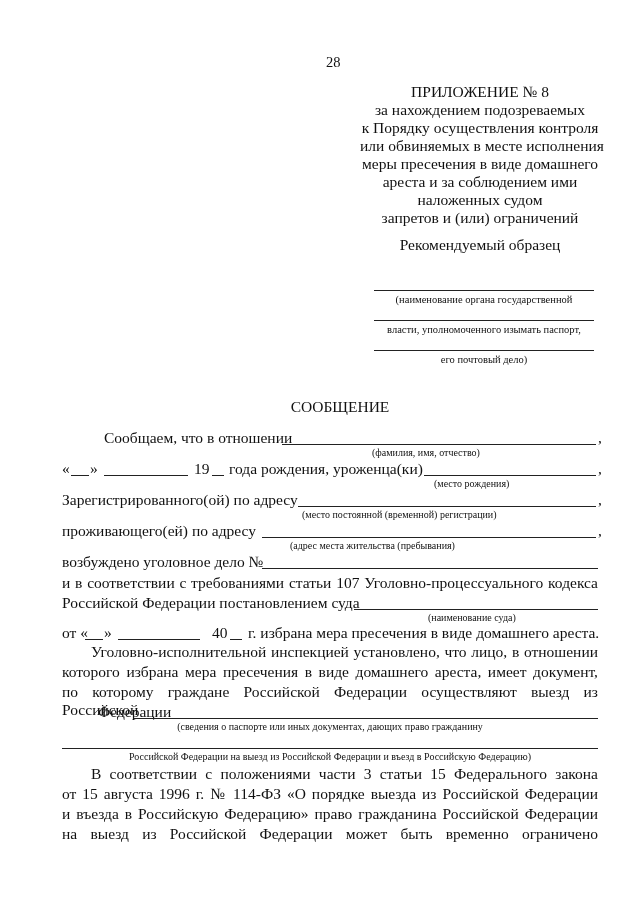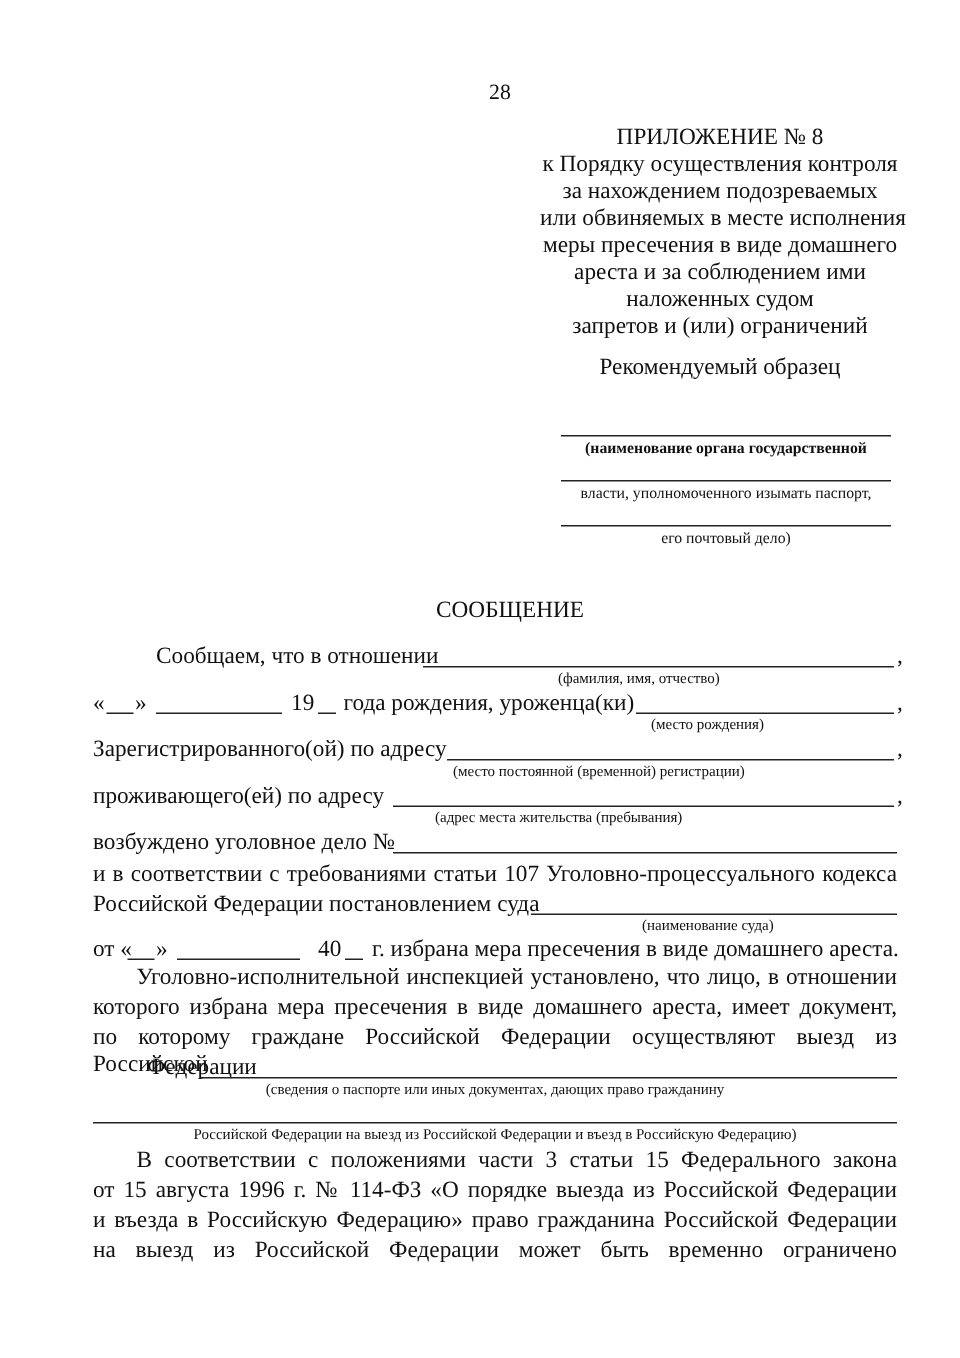--- a/index.html
+++ b/index.html
@@ -13,33 +13,33 @@
   .line { position:absolute; border-bottom:1px solid #222; height:0; }
   .just { text-align:justify; text-align-last:justify; white-space:normal; }
 </style>
 </head>
 <body>
 
 <div class="abs t14" style="left:326px;top:54px;">28</div>
 
 <div class="abs t15 ctr" style="left:360px;top:83px;width:240px;">
   <div>ПРИЛОЖЕНИЕ № 8</div>
+  <div>за нахождением подозреваемых</div>
   <div>к Порядку осуществления контроля</div>
-  <div>за нахождением подозреваемых</div>
   <div>или обвиняемых в месте исполнения</div>
   <div>меры пресечения в виде домашнего</div>
   <div>ареста и за соблюдением ими</div>
   <div>наложенных судом</div>
   <div>запретов и (или) ограничений</div>
 </div>
 
 <div class="abs t15 ctr" style="left:360px;top:236px;width:240px;">Рекомендуемый образец</div>
 
 <div class="line" style="left:374px;top:290px;width:220px;"></div>
-<div class="abs small ctr" style="left:360px;top:294px;width:248px;font-size:10.5px;font-weight:bold;">(наименование органа государственной</div>
+<div class="abs small ctr" style="left:360px;top:294px;width:248px;font-size:10.5px;">(наименование органа государственной</div>
 <div class="line" style="left:374px;top:320px;width:220px;"></div>
 <div class="abs small ctr" style="left:360px;top:324px;width:248px;font-size:10.5px;">власти, уполномоченного изымать паспорт,</div>
 <div class="line" style="left:374px;top:350px;width:220px;"></div>
 <div class="abs small ctr" style="left:360px;top:354px;width:248px;font-size:10.5px;">его почтовый дело)</div>
 
 <div class="abs t15 ctr" style="left:60px;top:398px;width:560px;">СООБЩЕНИЕ</div>
 
 <div class="abs t15" style="left:104px;top:429px;">Сообщаем, что в отношении</div>
 <div class="line" style="left:282px;top:444px;width:314px;"></div>
 <div class="abs t15" style="left:598px;top:429px;">,</div>

